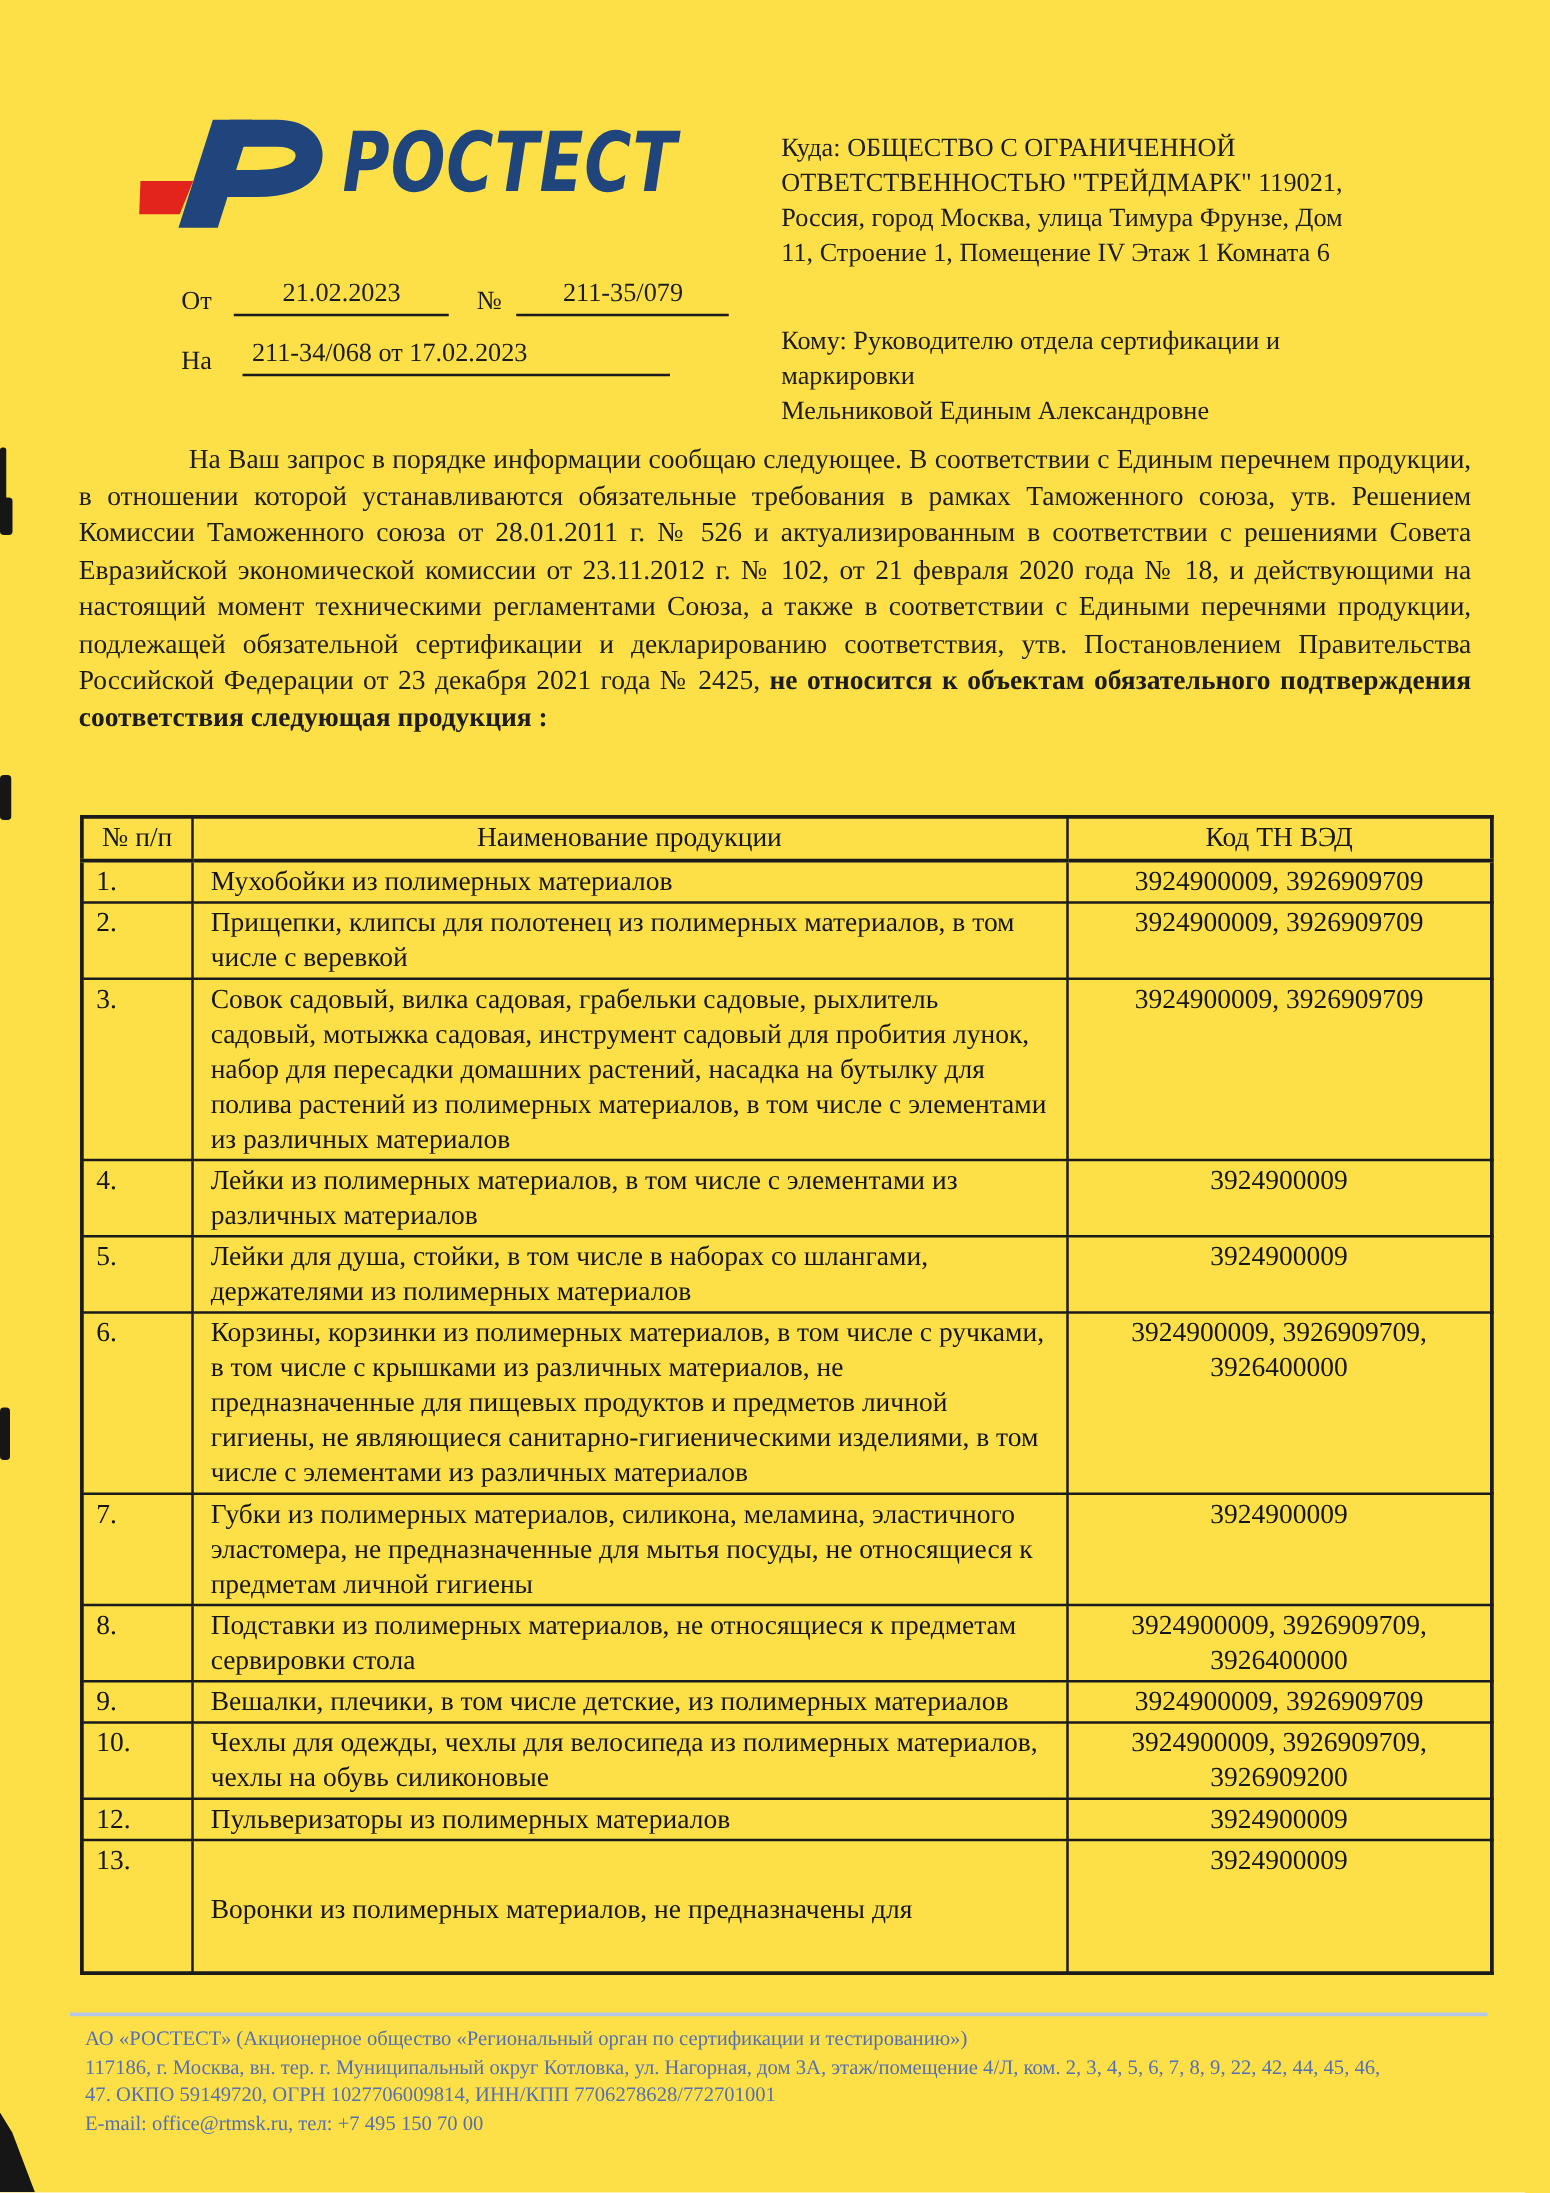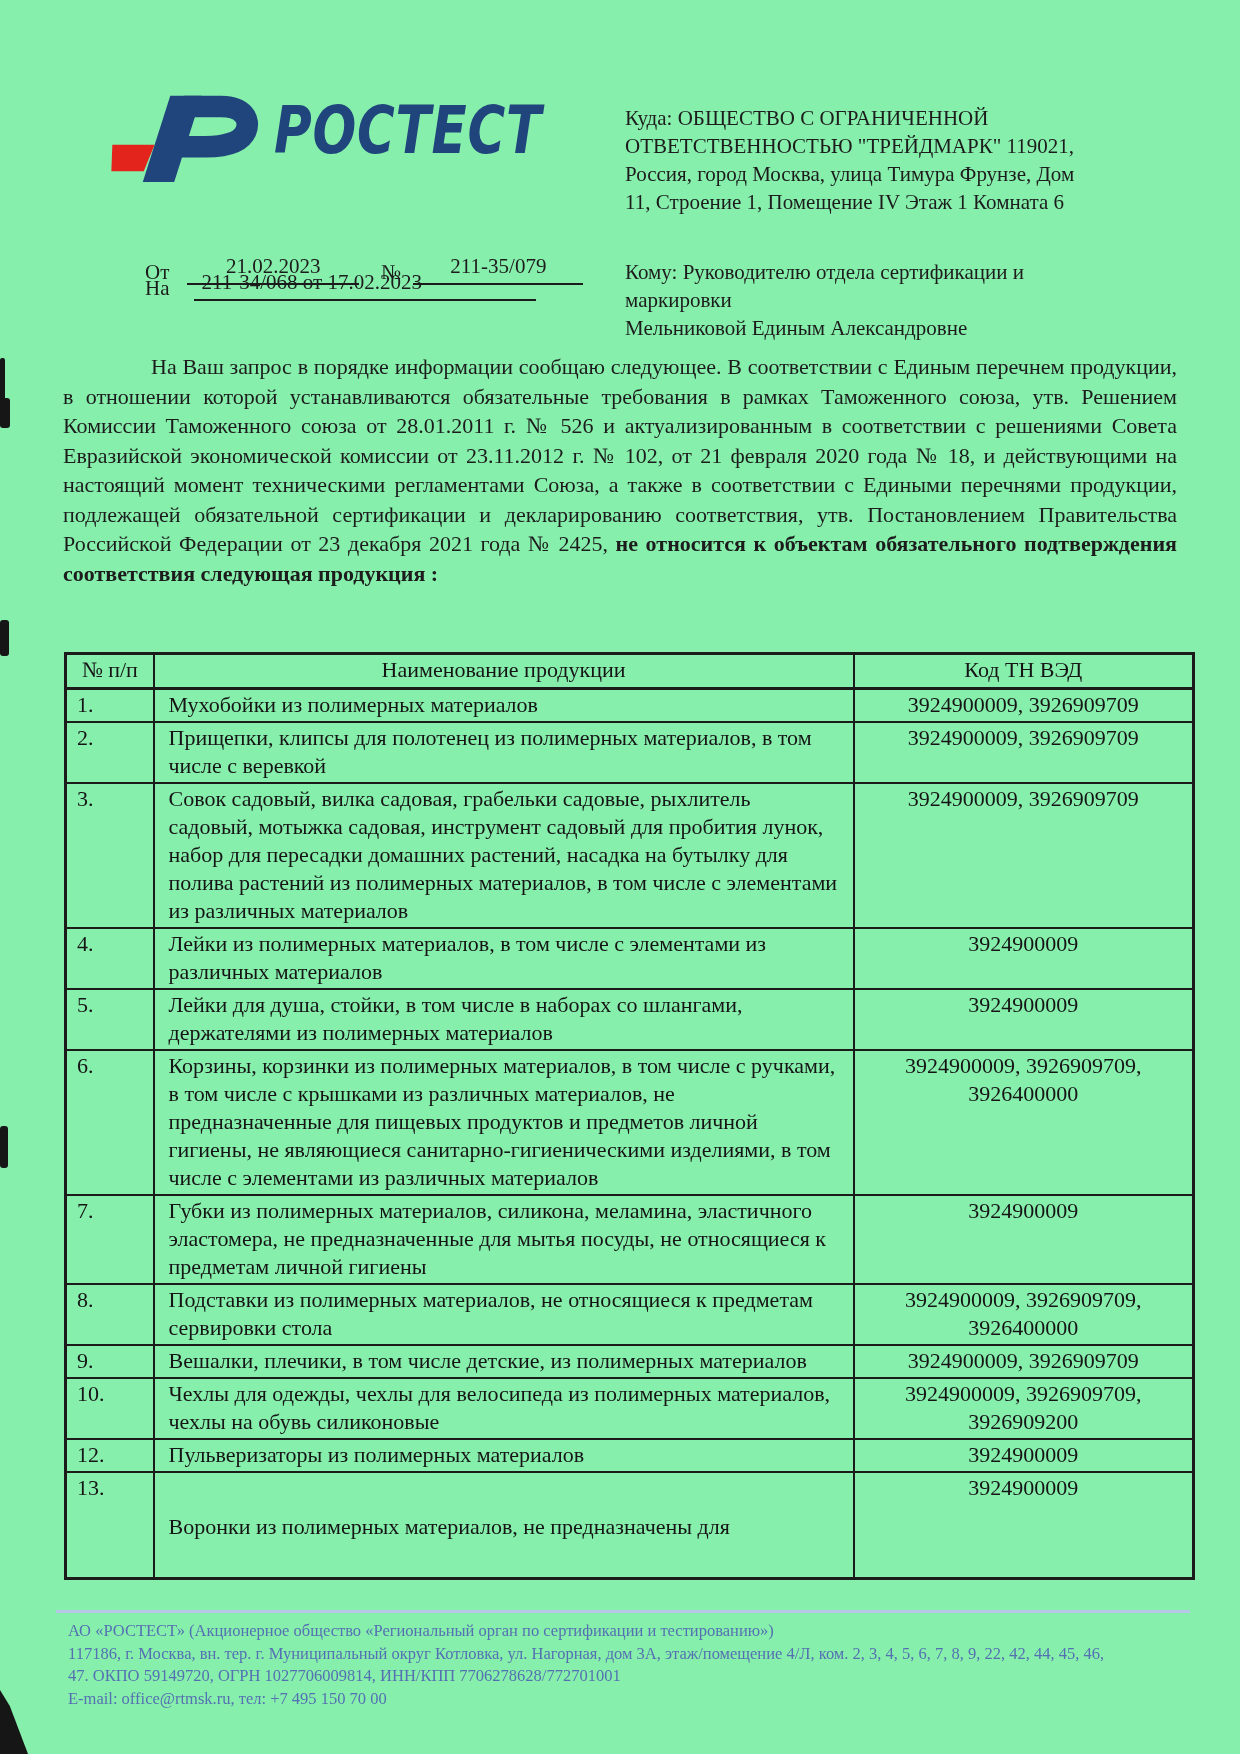--- a/index.html
+++ b/index.html
@@ -1,17 +1,17 @@
 <!DOCTYPE html>
 <html><head>
 <meta charset="utf-8">
 <style>
   html,body { margin:0; padding:0; background:#ffffff; }
   .page {
-    position:relative; width:1240px; height:1754px; background:#86efac;
+    position:relative; width:1240px; height:1754px; background:#fde047;
     font-family:"Liberation Serif", serif; color:#1c1c1c; overflow:hidden;
   }
   
   .logo { position:absolute; left:106px; top:80px; display:flex; align-items:flex-start; }
   .logo-mark { width:158px; height:108px; flex:0 0 auto; }
   .logo-text {
     font-family:"DejaVu Sans", sans-serif; font-weight:bold; font-style:italic;
     font-size:66px; line-height:1; color:#20457c; margin-left:10px; margin-top:18px;
     transform:scaleX(0.78); transform-origin:left top; white-space:nowrap; letter-spacing:1px;
   }
@@ -25,21 +25,21 @@
     font-size:21px; line-height:28px;
   }
   
   .ref-ot { position:absolute; left:115px; top:222px; font-size:21px; }
   .ref-na { position:absolute; left:115px; top:270px; font-size:21px; }
   .ref-label { display:inline-block;margin-left:30px; }
   .u-line {
     display:inline-block; border-bottom:2px solid #1b1b1b;
     text-align:center; padding-bottom:4px; vertical-align:bottom;
   }
-  .ot-date-line { width:172px; margin-left:18px;margin-top:32px; }
+  .ot-date-line { width:172px; margin-left:18px; }
   .num-line     { width:170px; margin-left:12px; }
   .no-sign { margin-left:22px; }
   .na-line { width:334px; text-align:left; padding-left:8px; margin-left:24px; }
   
   .body-par {
     position:absolute; left:63px; top:352px; width:1114px;
     font-size:22px; line-height:29.5px; text-align:justify; text-indent:88px;
   }
   .body-par .bold { font-weight:bold; }
   

